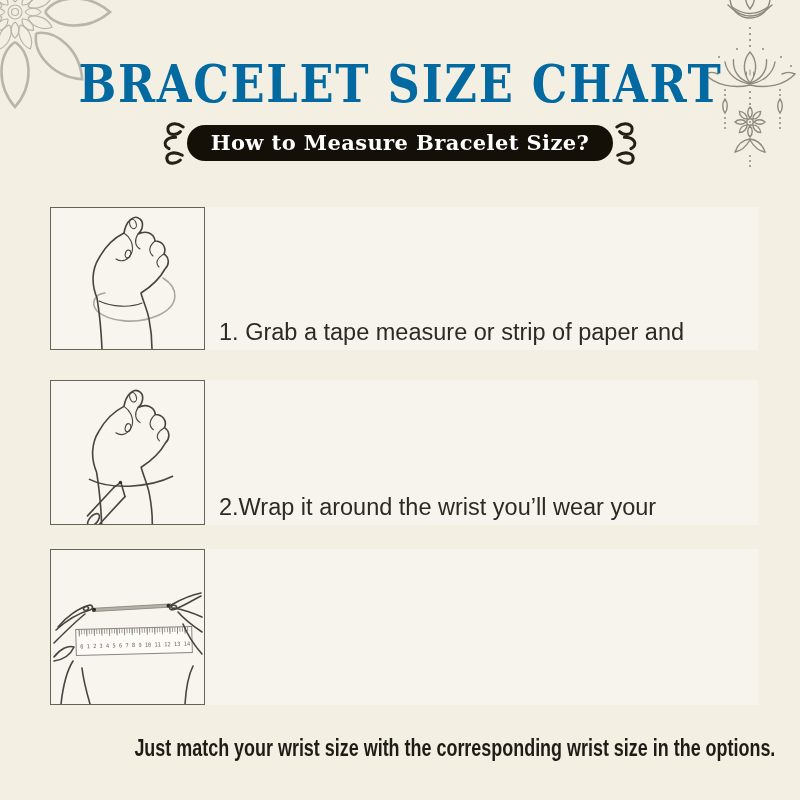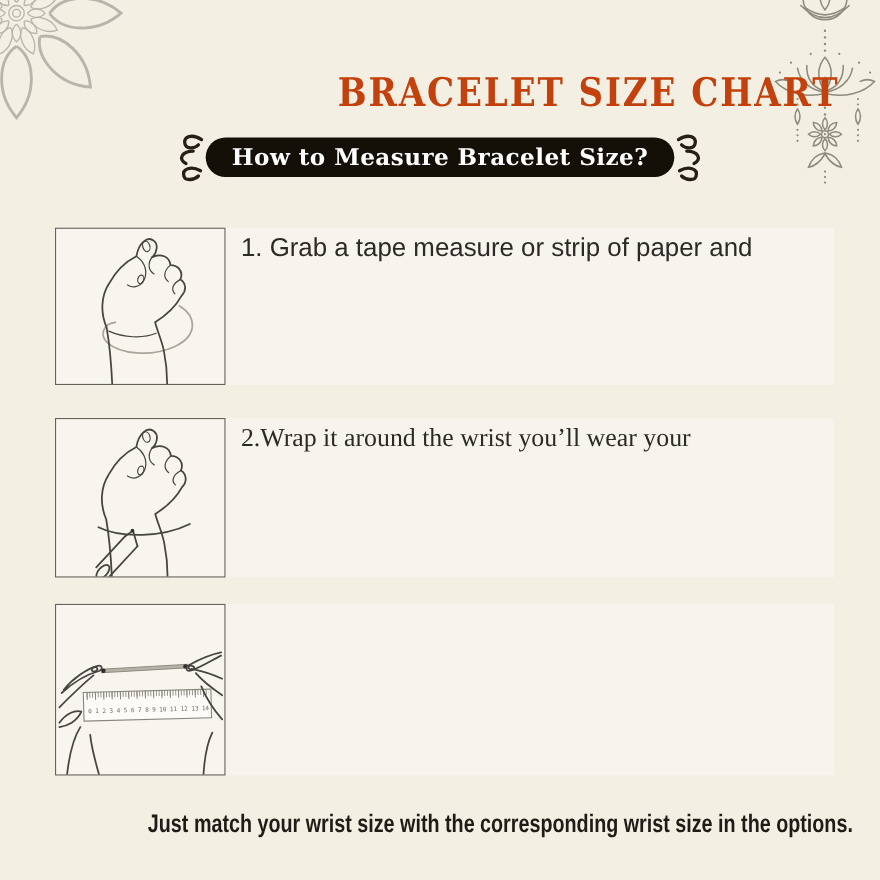--- a/index.html
+++ b/index.html
@@ -9,46 +9,45 @@
     font-family:"Liberation Sans", sans-serif;
   }
   
   .mandala { position:absolute; top:-88px; left:-85px; width:200px; height:200px; }
   .lotus   { position:absolute; top:0; left:695px; width:110px; height:168px; }
 
   
   header { position:absolute; top:58px; left:0; width:100%; text-align:center; }
   h1 {
     margin:0; font-family:"DejaVu Serif","Liberation Serif",serif;
-    font-weight:700; font-size:36px; letter-spacing:2px; color:#c2410c;
+    font-weight:700; font-size:52px; letter-spacing:2px; color:#0369a1;
     line-height:52px;
-    text-align:right;
   }
   h1 span { display:inline-block; transform:scaleX(.86); transform-origin:center; white-space:nowrap; }
   .badge-row { margin-top:10px; display:flex; justify-content:center; align-items:center; }
   .badge {
     background:#141008; color:#ffffff; border-radius:19px; padding:6px 24px;
     font-family:"DejaVu Serif","Liberation Serif",serif; font-weight:700;
     font-size:21px; letter-spacing:.4px; line-height:24px;
   }
   .flourish { width:34px; height:46px; }
 
   
   .steps { position:absolute; top:207px; left:50px; width:708px; }
   .step-row { display:flex; background:#f6f4ec; }
   .step-row.r1 { height:143px; }
-  .step-row.r2 { height:145px; margin-top:30px;font-family:Liberation Serif, serif; }
+  .step-row.r2 { height:145px; margin-top:30px; }
   .step-row.r3 { height:156px; margin-top:24px; }
   .illus-box {
     width:155px; box-sizing:border-box; border:1px solid #66635a;
     background:#f7f5ee; flex:0 0 auto;
   }
   .illus-box svg { display:block; width:100%; height:100%; }
   .step-text {
-    flex:1; margin-left:14px; display:flex; flex-direction:column; justify-content:flex-start;
+    flex:1; margin-left:14px; display:flex; flex-direction:column; justify-content:flex-end;
     font-size:23.5px; line-height:36px; color:#2c2a25;
   }
   .step-text div { white-space:nowrap; }
   .step-text div + div { padding-left:29px; }
 
   
   footer { position:absolute; top:733px; left:0; width:100%; text-align:center;margin-left:44px; }
   footer p { margin:0; font-size:23px; font-weight:700; color:#1f1c17; line-height:30px; }
   footer p span { display:inline-block; transform:scaleX(.78); transform-origin:center; white-space:nowrap; }
 

